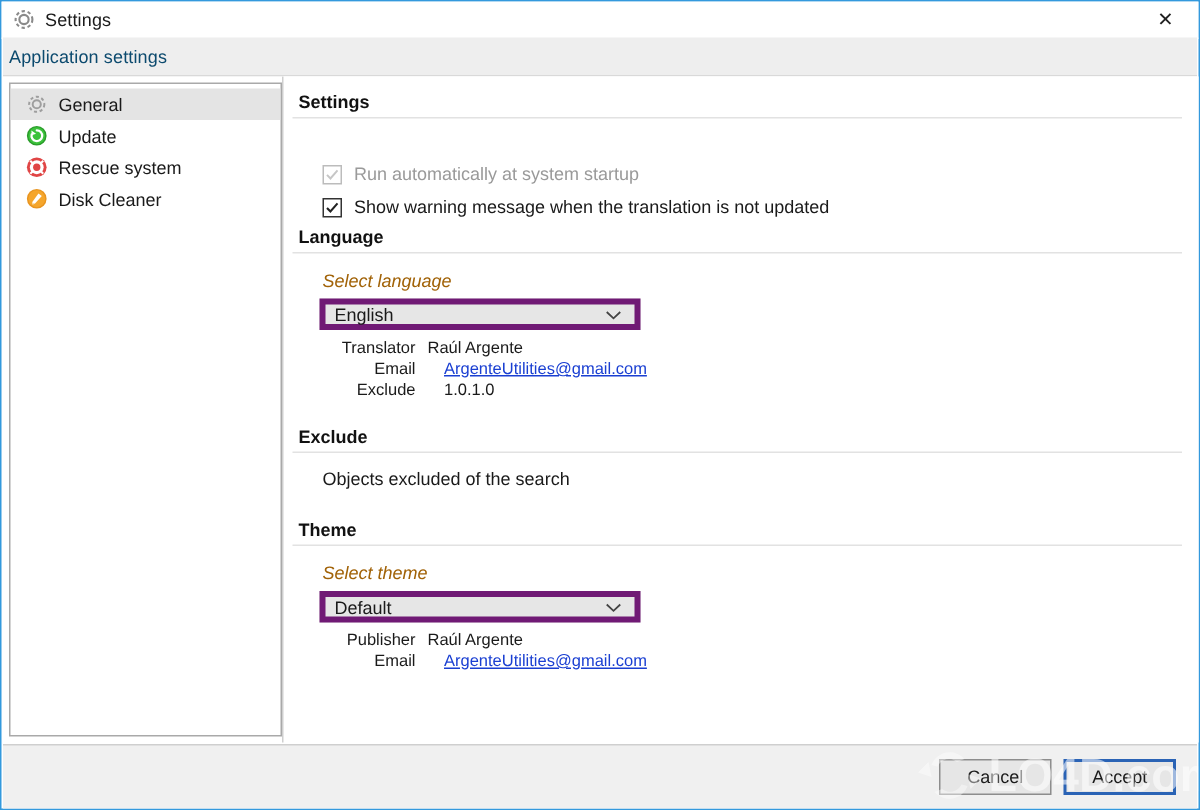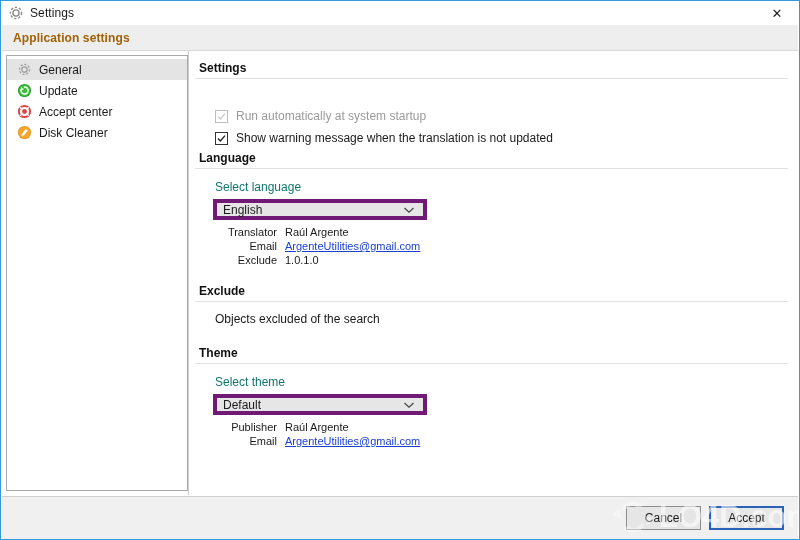--- a/index.html
+++ b/index.html
@@ -66,24 +66,24 @@
     position: absolute;
     left: 1px; top: 24px;
     width: 796px;
     height: 25px;
     background: #eeeeee;
     border-bottom: 1px solid #d9d9d9;
     display: flex;
     align-items: center;
   }
   .headerband-text {
-    margin-left: 11px;
-    font-size: 12px;
-    font-weight: bold;
-    color: #a16207;
+    margin-left: 4px;
+    font-size: 12px;
+    font-weight: normal;
+    color: #0c4a6e;
     letter-spacing: 0.1px;
   }
 
   
   .body-area {
     position: absolute;
     left: 1px; top: 50px;
     width: 796px;
     height: 444px;
     background: #ffffff;
@@ -182,23 +182,24 @@
   .checkbox svg { display: block; }
   .check-label {
     font-size: 12px;
     color: #1a1a1a;
     line-height: 1;
   }
   .check-label.disabled { color: #9a9a9a; }
 
   .field-label {
     font-size: 12px;
-    color: #0f766e;
+    color: #a16207;
     margin-left: 26px;
     line-height: 14px;
+    font-style: italic;
   }
 
   
   .combo {
     margin-left: 24px;
     margin-top: 5px;
     width: 214px;
     height: 21px;
     box-sizing: border-box;
     border: 4px solid #701a75;
@@ -222,21 +223,21 @@
   
   .info-table {
     margin-top: 6px;
     margin-left: 0;
   }
   .info-row {
     display: flex;
     height: 13px;
     align-items: center;
   }
-  .info-row + .info-row { margin-top: 1px; }
+  .info-row + .info-row { margin-top: 1px; gap: 11px; }
   .info-key {
     width: 96px;
     text-align: right;
     font-size: 11px;
     color: #1a1a1a;
     padding-right: 8px;
     line-height: 1;
     box-sizing: border-box;
   }
   .info-val {
@@ -371,21 +372,21 @@
             <circle cx="8" cy="8" r="7" fill="#e04545"></circle>
             <circle cx="8" cy="8" r="4.9" fill="#ffffff"></circle>
             <circle cx="8" cy="8" r="2.6" fill="#e04545"></circle>
             <g stroke="#ffffff" stroke-width="1.5">
               <line x1="3.4" y1="3.4" x2="5.8" y2="5.8"></line>
               <line x1="12.6" y1="3.4" x2="10.2" y2="5.8"></line>
               <line x1="3.4" y1="12.6" x2="5.8" y2="10.2"></line>
               <line x1="12.6" y1="12.6" x2="10.2" y2="10.2"></line>
             </g>
           </svg>
-          <span class="sidebar-label">Accept center</span>
+          <span class="sidebar-label">Rescue system</span>
         </div>
 
         <div class="sidebar-item">
           <svg class="sidebar-icon" viewBox="0 0 16 16">
             <circle cx="8" cy="8" r="7" fill="#e8941f"></circle>
             <circle cx="8" cy="8" r="6" fill="#f5a62c"></circle>
             <path d="M4.6 10.6 L9.2 4.3 L11.6 6.0 L6.6 11.6 Z" fill="#ffffff"></path>
             <path d="M4.6 10.6 L6.6 11.6 L5.0 12.2 Z" fill="#f7e3c0"></path>
           </svg>
           <span class="sidebar-label">Disk Cleaner</span>

